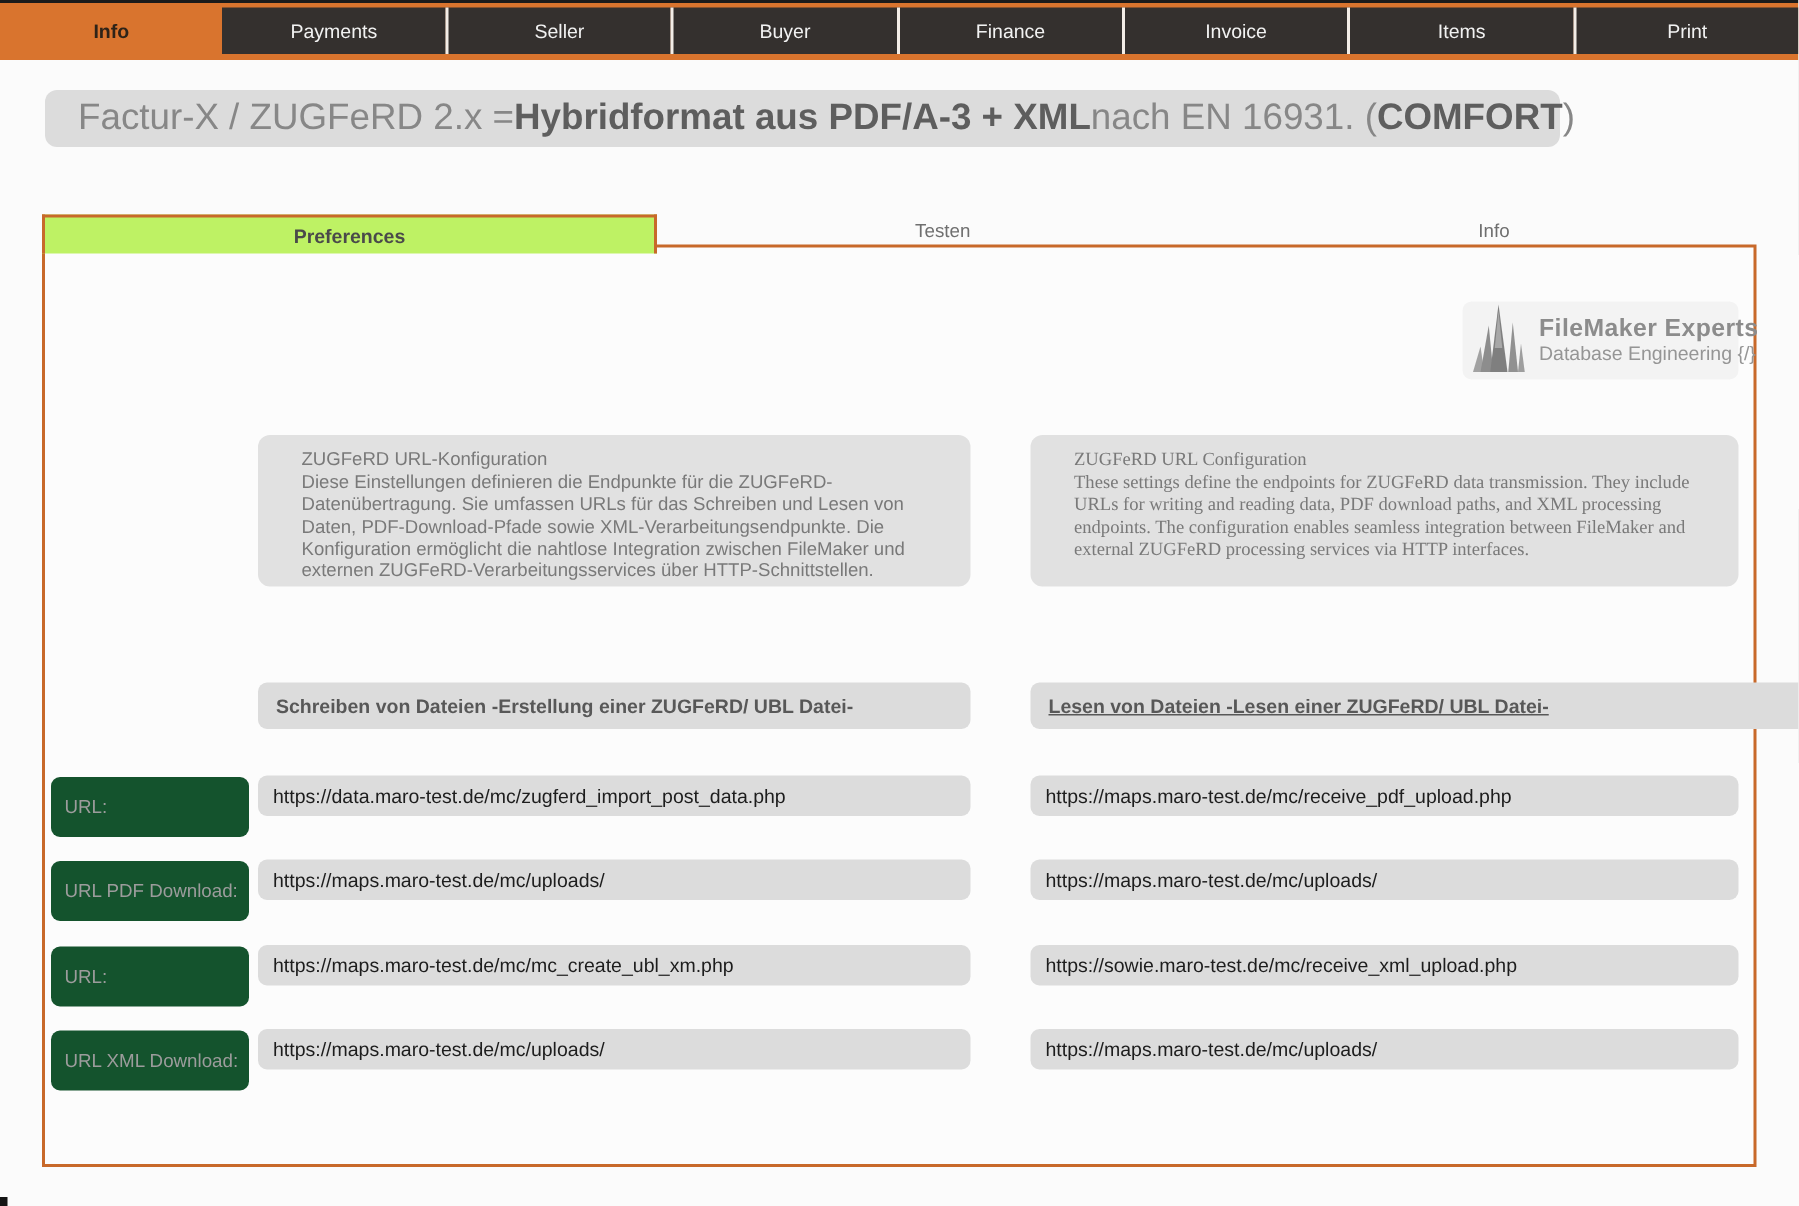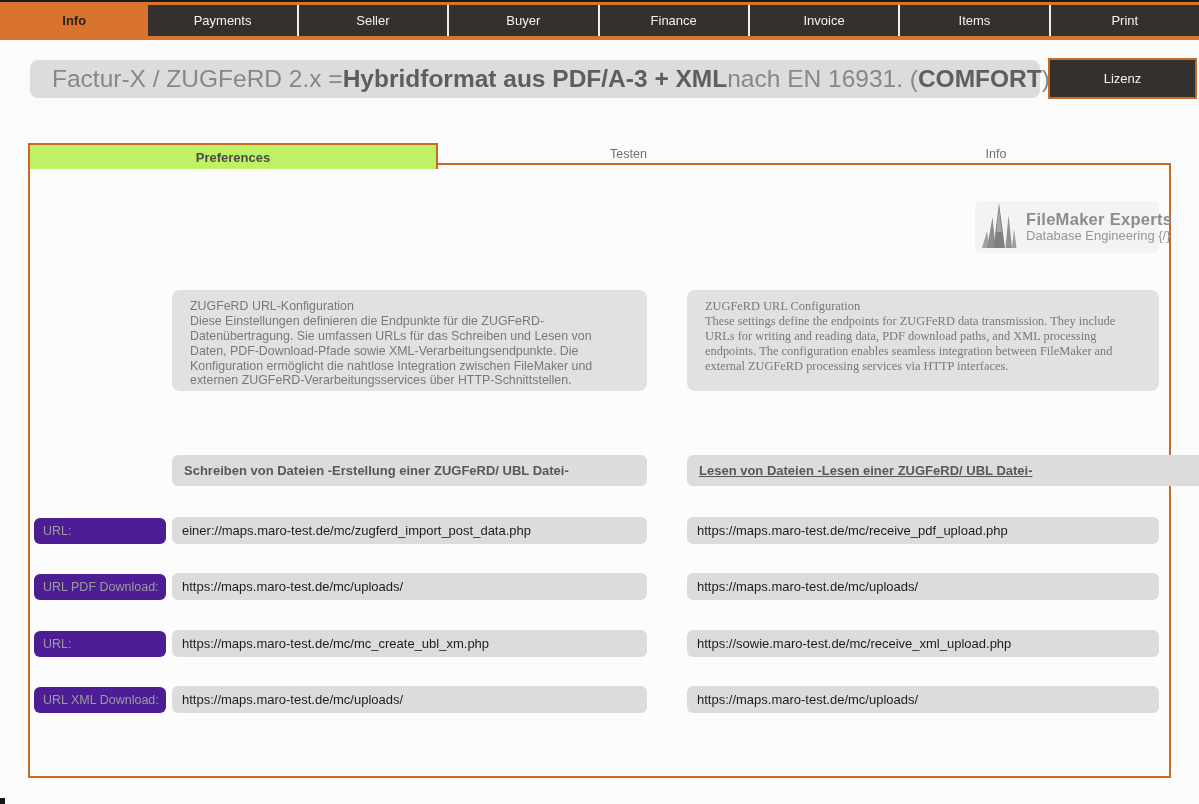--- a/index.html
+++ b/index.html
@@ -61,40 +61,40 @@
     background:#f3f3f3; border-radius:6px; box-sizing:border-box;
     display:flex; align-items:center; gap:9px; padding:2px 6px;
   }
   .logo-text {display:flex; flex-direction:column; line-height:1.15;}
   .logo-title {font-size:16.5px; font-weight:700; color:#8c8c8c; letter-spacing:.3px; white-space:nowrap;}
   .logo-sub {font-size:13px; color:#959595; white-space:nowrap;}
 
   
   .ibox {
     position:absolute; top:125px; height:101px; background:#e1e1e1;
-    border-radius:8px; box-sizing:border-box; padding:9px 18px;
+    border-radius:8px; box-sizing:border-box; padding:9px 29px;
     font-size:12.4px; line-height:1.2; color:#797979;
   }
   .ibox.de {left:142px; width:475px;}
   .ibox.en {left:657px; width:472px;font-family:Liberation Serif, serif;}
 
   
   .sec {
     position:absolute; top:290px; height:31px; background:#dcdcdc;
     border-radius:6px; box-sizing:border-box; display:flex; align-items:center;
     padding-left:12px; font-size:13px; font-weight:700; color:#585858;
     white-space:nowrap;
   }
   .sec.write {left:142px; width:475px;}
   .sec.read  {left:657px; width:560px;text-decoration:underline;}
 
   
   .flabel {
-    position:absolute; left:4px; width:132px; height:26px;
-    background:#4c1d95; border-radius:6px; box-sizing:border-box;
+    position:absolute; left:4px; width:132px; height:40px;
+    background:#14532d; border-radius:6px; box-sizing:border-box;
     display:flex; align-items:center; padding-left:9px;
     font-size:12.5px; color:#9c9c9c; white-space:nowrap;
   }
   .ffield {
     position:absolute; height:27px; background:#dcdcdc; border-radius:6px;
     box-sizing:border-box; display:flex; align-items:center; padding-left:10px;
     font-size:13px; color:#1d1d1d; white-space:nowrap; cursor:text;
   }
   .ffield.write {left:142px; width:475px;}
   .ffield.read  {left:657px; width:472px;}
@@ -124,21 +124,20 @@
   </div>
 
   <div class="title-chip">
       <span>Factur-X / ZUGFeRD 2.x = </span>
       <b>Hybridformat aus PDF/A-3 + XML</b>
       <span> nach EN 16931. (</span>
       <b>COMFORT</b>
       <span>)</span>
     </div>
 
-  <button class="license-btn">Lizenz</button>
 
   <div class="panel">
 
     <div class="pref-tab">Preferences</div>
     <div class="ghost-tab testen">Testen</div>
     <div class="ghost-tab info">Info</div>
 
     <div class="logo">
       <span>
         <svg width="36" height="46" viewBox="0 0 36 46">
@@ -158,21 +157,21 @@
 
     <div class="ibox de"><span>ZUGFeRD URL-Konfiguration</span><br><span>Diese Einstellungen definieren die Endpunkte für die ZUGFeRD-Datenübertragung. Sie umfassen URLs für das Schreiben und Lesen von Daten, PDF-Download-Pfade sowie XML-Verarbeitungsendpunkte. Die Konfiguration ermöglicht die nahtlose Integration zwischen FileMaker und externen ZUGFeRD-Verarbeitungsservices über HTTP-Schnittstellen.</span></div>
 
     <div class="ibox en"><span>ZUGFeRD URL Configuration</span><br><span>These settings define the endpoints for ZUGFeRD data transmission. They include URLs for writing and reading data, PDF download paths, and XML processing endpoints. The configuration enables seamless integration between FileMaker and external ZUGFeRD processing services via HTTP interfaces.</span></div>
 
     <div class="sec write">Schreiben von Dateien -Erstellung einer ZUGFeRD/ UBL Datei-</div>
     <div class="sec read">Lesen von Dateien -Lesen einer ZUGFeRD/ UBL Datei-</div>
 
     <div class="row1">
       <div class="flabel">URL:</div>
-      <div class="ffield write">einer://maps.maro-test.de/mc/zugferd_import_post_data.php</div>
+      <div class="ffield write">https://data.maro-test.de/mc/zugferd_import_post_data.php</div>
       <div class="ffield read">https://maps.maro-test.de/mc/receive_pdf_upload.php</div>
     </div>
 
     <div class="row2">
       <div class="flabel">URL PDF Download:</div>
       <div class="ffield write">https://maps.maro-test.de/mc/uploads/</div>
       <div class="ffield read">https://maps.maro-test.de/mc/uploads/</div>
     </div>
 
     <div class="row3">

